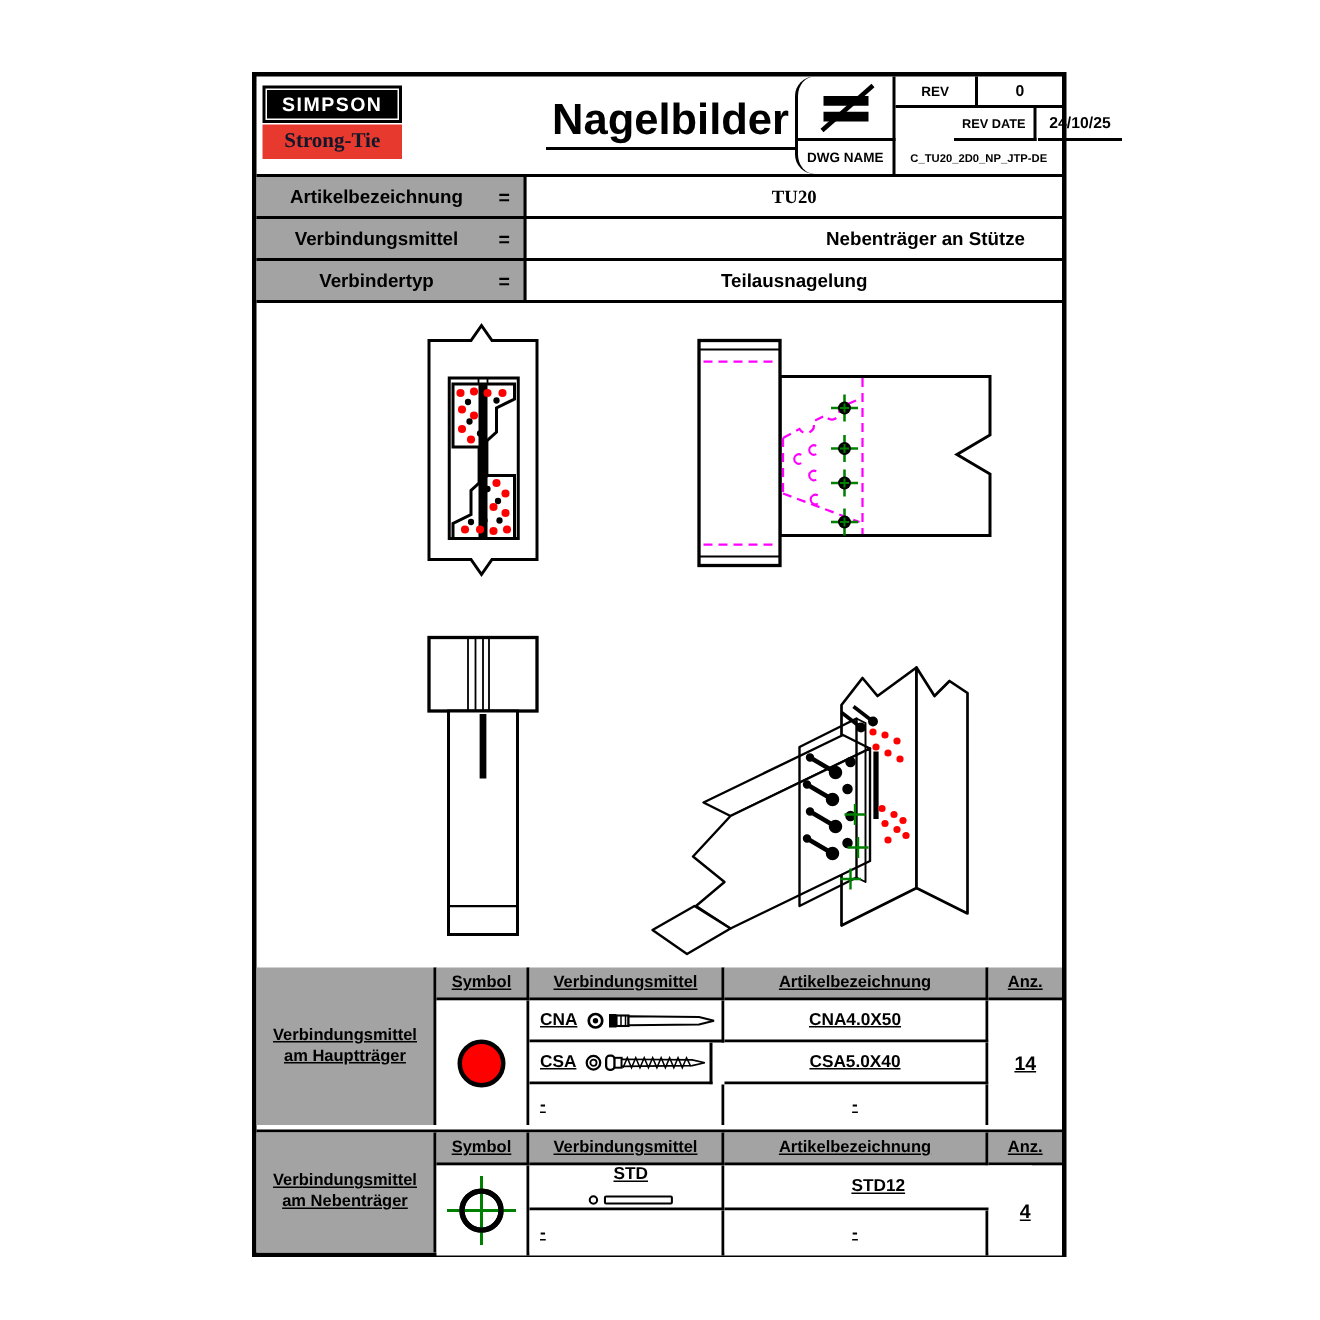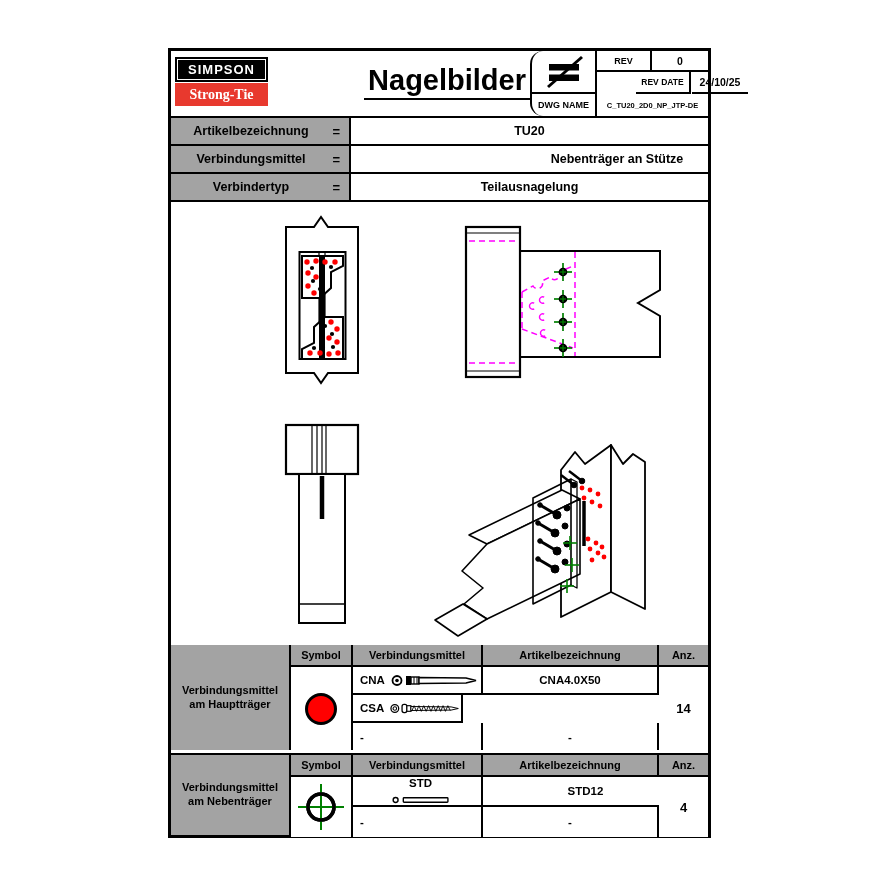--- a/index.html
+++ b/index.html
@@ -7,21 +7,21 @@
         font-family:"Liberation Sans",sans-serif;color:#000;}
   .frame{position:absolute;left:168px;top:48px;width:543px;height:790px;
          border:3px solid #000;box-sizing:border-box;background:#fff;}
 
   
   .hdr{position:absolute;left:0;top:0;width:100%;height:67px;border-bottom:2px solid #000;box-sizing:border-box;}
   .logo{position:absolute;left:4px;top:6px;width:93px;}
   .logo-top{background:#000;padding:2px;}
   .logo-top-inner{border:1.5px solid #fff;color:#fff;font-weight:bold;font-size:13px;
                   letter-spacing:1px;text-align:center;padding:2px 0;}
-  .logo-bot{background:#e8392e;color:#ffffff;font-family:"Liberation Serif",serif;font-weight:bold;
+  .logo-bot{background:#e8392e;color:#0f172a;font-family:"Liberation Serif",serif;font-weight:bold;
             font-size:14px;text-align:center;padding:4px 0 3px;margin-top:1px;}
   .title-wrap{position:absolute;left:97px;top:13px;width:262px;text-align:right;}
   .title{display:inline-block;font-size:29px;font-weight:bold;border-bottom:2.5px solid #000;padding:0 4px 1px;}
   .revblk{position:absolute;right:0;top:0;width:176px;height:65px;border-left:2px solid #000;border-radius:13px;}
   .rc{position:absolute;box-sizing:border-box;display:flex;align-items:center;justify-content:center;
       font-weight:bold;overflow:hidden;white-space:nowrap;}
   .rc-sym{left:0;top:0;width:65px;height:43px;border-right:2px solid #000;border-bottom:2px solid #000;}
   .rc-l1{left:65px;top:0;width:55px;height:21px;border-right:2px solid #000;border-bottom:2px solid #000;font-size:9px;}
   .rc-v1{left:120px;top:0;width:56px;height:21px;border-bottom:2px solid #000;font-size:10.5px;}
   .rc-l2{left:65px;top:21px;width:55px;height:22px;border-right:2px solid #000;border-bottom:2px solid #000;font-size:8.5px;margin-left:39px;}
@@ -36,21 +36,21 @@
            border-right:2px solid #000;box-sizing:border-box;}
   .alabel{position:absolute;left:0;top:0;width:160px;height:100%;display:flex;align-items:center;
           justify-content:center;font-weight:bold;font-size:12.5px;}
   .aeq{position:absolute;right:9px;top:0;height:100%;display:flex;align-items:center;font-weight:bold;font-size:13px;}
   .acell-v{position:absolute;top:0;height:100%;display:flex;align-items:center;justify-content:center;
            font-weight:bold;font-size:12.5px;box-sizing:border-box;}
 
   
   .btable{position:absolute;left:0;width:100%;box-sizing:border-box;}
   .bc{position:absolute;box-sizing:border-box;display:flex;align-items:center;justify-content:center;
-      font-weight:bold;background:#fff;}
+      font-weight:bold;background:#fff;text-decoration:underline;}
   .bc-left{left:0;top:0;width:120px;height:100%;border-right:2px solid #000;background:#a3a3a3;
            text-align:center;font-size:11px;line-height:1.25;padding:0 6px;}
   .hcell{font-size:11px;border-right:2px solid #000;border-bottom:2px solid #000;background:#a3a3a3;}
   .mittel{justify-content:flex-start;padding-left:7px;gap:6px;font-size:11.5px;
           border-right:2px solid #000;border-bottom:2px solid #000;}
   .artikel{font-size:11.5px;border-right:2px solid #000;border-bottom:2px solid #000;}
   .spanCell{border-right:2px solid #000;}
   .red-dot{width:32px;height:32px;border-radius:50%;background:#ff0000;border:3px solid #000;box-sizing:border-box;}
   .code{font-weight:bold;}
 
@@ -88,21 +88,21 @@
         <div class="rc rc-v3">C_TU20_2D0_NP_JTP-DE</div>
       </div>
     </div>
 
     <div class="attr">
       <div class="arow">
         <div class="acell-l">
           <div class="alabel">Artikelbezeichnung</div>
           <div class="aeq">=</div>
         </div>
-        <div class="acell-v" style="left:180px;width:357px;">TU20</div>
+        <div class="acell-v" style="left:180px;width:357px;font-family:Liberation Serif, serif;">TU20</div>
       </div>
       <div class="arow">
         <div class="acell-l">
           <div class="alabel">Verbindungsmittel</div>
           <div class="aeq">=</div>
         </div>
         <div class="acell-v" style="left:355px;width:182px;">Nebenträger an Stütze</div>
       </div>
       <div class="arow">
         <div class="acell-l">
@@ -298,31 +298,32 @@
           <circle cx="6" cy="6.5" r="1.8" fill="#000"></circle>
           <rect x="15" y="2" width="5" height="9" fill="#000"></rect>
           <rect x="20" y="3" width="8" height="7" fill="#fff" stroke="#000" stroke-width="1.4"></rect>
           <line x1="23" y1="3" x2="23" y2="10" stroke="#000" stroke-width="1"></line>
           <line x1="26" y1="3" x2="26" y2="10" stroke="#000" stroke-width="1"></line>
           <path d="M28,3.5 L75,4 L85,6.5 L75,9 L28,9.5 Z" fill="#fff" stroke="#000" stroke-width="1.4"></path>
         </svg>
       </div>
       <div class="bc artikel" style="left:312px;top:22px;width:176px;height:28px;">CNA4.0X50</div>
 
-      <div class="bc mittel" style="left:182px;top:50px;width:110px;height:28px;">
+      <div class="bc mittel" style="left:182px;top:50px;width:122px;height:28px;">
         <span class="code">CSA</span>
         <svg width="88" height="13" viewBox="0 0 88 13">
           <circle cx="6" cy="6.5" r="4.8" fill="none" stroke="#000" stroke-width="1.6"></circle>
           <circle cx="6" cy="6.5" r="2.2" fill="none" stroke="#000" stroke-width="1.3"></circle>
           <rect x="15" y="1.5" width="6" height="10" rx="2.5" fill="#fff" stroke="#000" stroke-width="1.6"></rect>
           <rect x="21" y="3" width="5" height="7" fill="#fff" stroke="#000" stroke-width="1.4"></rect>
           <path d="M26,4 L76,4.5 L85,6.5 L76,8.5 L26,9 Z" fill="#fff" stroke="#000" stroke-width="1.2"></path>
           <polyline points="27,10 30,3 33,10 36,3 39,10 42,3 45,10 48,3 51,10 54,3 57,10 60,3 63,10 66,3 69,10 72,3 75,9" fill="none" stroke="#000" stroke-width="1.1"></polyline>
         </svg>
       </div>
+      <div class="bc artikel" style="left:312px;top:50px;width:176px;height:28px;">CSA5.0X40</div>
 
       <div class="bc mittel" style="left:182px;top:78px;width:130px;height:27px;border-bottom:none;">
         <span class="code">-</span>
       </div>
       <div class="bc artikel" style="left:312px;top:78px;width:176px;height:27px;border-bottom:none;">-</div>
 
       <div class="bc" style="left:488px;top:22px;width:49px;height:83px;font-size:13px;">14</div>
     </div>
 
     <div class="btable" style="top:702px;height:82px;border-top:2px solid #000;">

